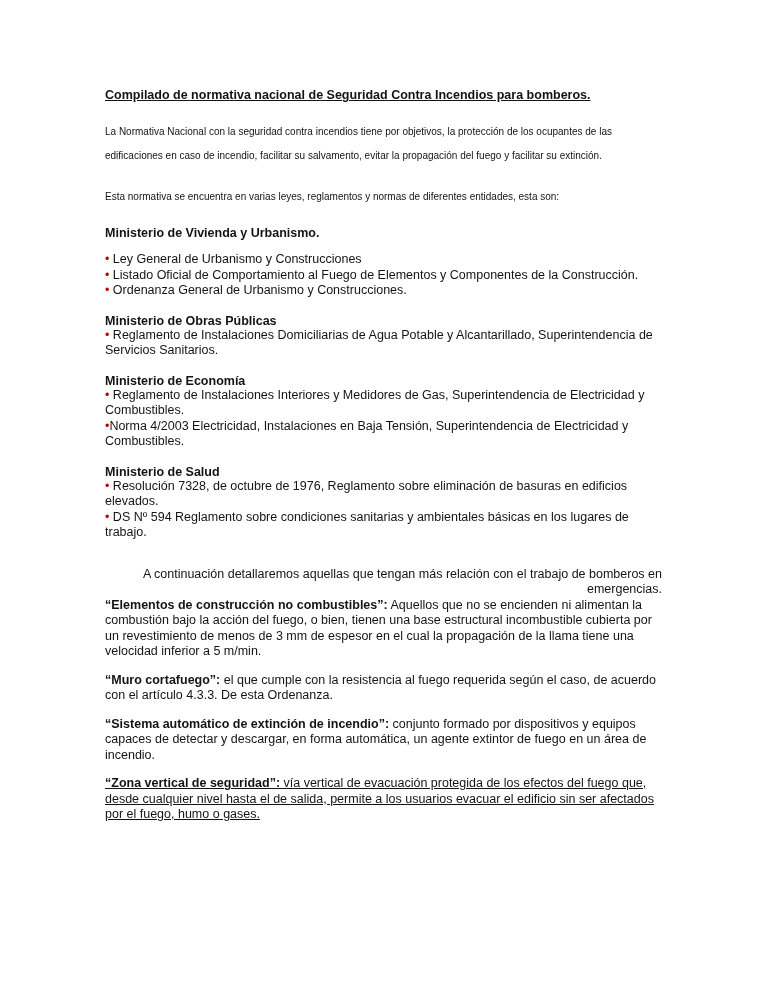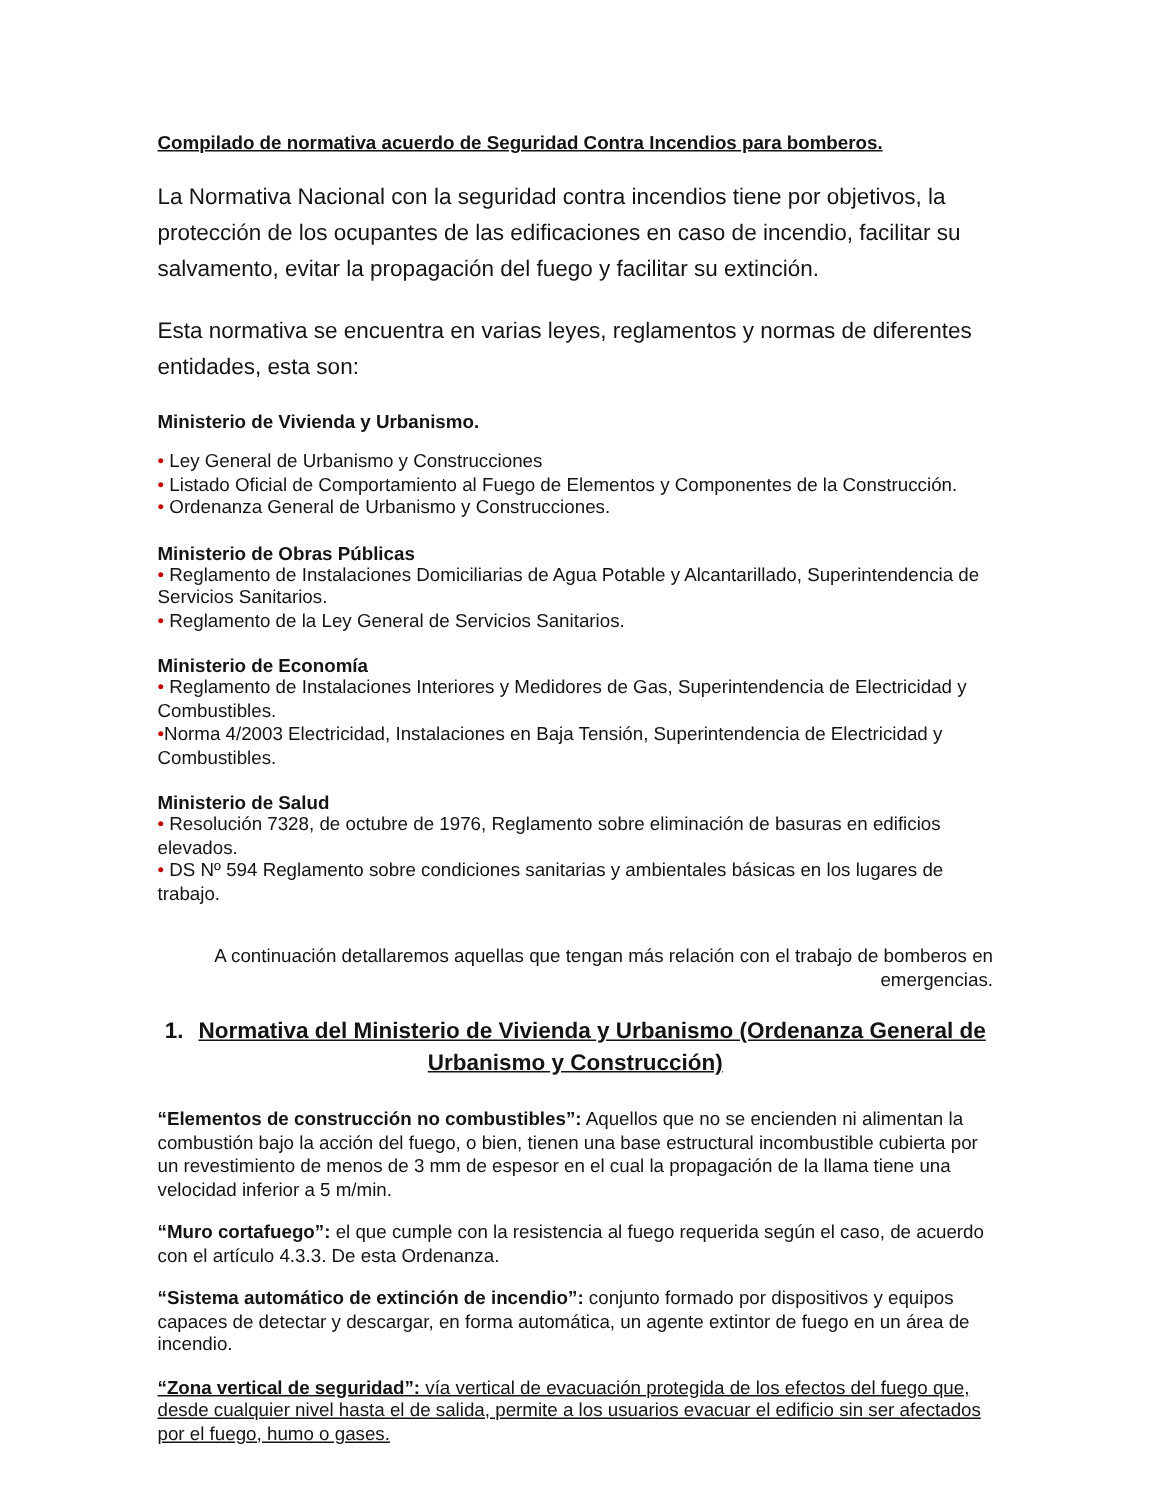--- a/index.html
+++ b/index.html
@@ -13,21 +13,21 @@
     color: #141414;
   }
   p { margin: 0; }
   .doc-title {
     font-size: 12.5px;
     font-weight: bold;
     text-decoration: underline;
     margin-bottom: 18px;
   }
   .intro {
-    font-size: 15px;
+    font-size: 10px;
     line-height: 24px;
     margin-bottom: 17px;
   }
   .ministry + .ministry { margin-top: 15px; }
   .ministry-heading {
     font-size: 12.5px;
     font-weight: bold;
   }
   .ministry.first .ministry-heading { margin-bottom: 12px; }
   .li {
@@ -60,55 +60,51 @@
     line-height: 15.5px;
     margin-bottom: 13px;
   }
   .def.tight { margin-bottom: 0; text-decoration: underline; }
 </style>
 </head>
 <body>
 
 <div class="page">
 
-  <p class="doc-title">Compilado de normativa acuerdo de Seguridad Contra Incendios para bomberos.</p>
+  <p class="doc-title">Compilado de normativa nacional de Seguridad Contra Incendios para bomberos.</p>
 
   <p class="intro">La Normativa Nacional con la seguridad contra incendios tiene por objetivos, la protección de los ocupantes de las edificaciones en caso de incendio, facilitar su salvamento, evitar la propagación del fuego y facilitar su extinción.</p>
   <p class="intro">Esta normativa se encuentra en varias leyes, reglamentos y normas de diferentes entidades, esta son:</p>
 
   <div class="ministry first">
     <p class="ministry-heading">Ministerio de Vivienda y Urbanismo.</p>
     <p class="li"><span class="bullet" style="color:#C00000">•</span><span> Ley General de Urbanismo y Construcciones</span></p>
     <p class="li"><span class="bullet" style="color:#C00000">•</span><span> Listado Oficial de Comportamiento al Fuego de Elementos y Componentes de la Construcción.</span></p>
     <p class="li"><span class="bullet" style="color:#C00000">•</span><span> Ordenanza General de Urbanismo y Construcciones.</span></p>
   </div>
 
   <div class="ministry">
     <p class="ministry-heading">Ministerio de Obras Públicas</p>
     <p class="li"><span class="bullet" style="color:#C00000">•</span><span> Reglamento de Instalaciones Domiciliarias de Agua Potable y Alcantarillado, Superintendencia de Servicios Sanitarios.</span></p>
-    <p class="li"><span class="bullet" style="color:#C00000">•</span><span> Reglamento de la Ley General de Servicios Sanitarios.</span></p>
   </div>
 
   <div class="ministry">
     <p class="ministry-heading">Ministerio de Economía</p>
     <p class="li"><span class="bullet" style="color:#C00000">•</span><span> Reglamento de Instalaciones Interiores y Medidores de Gas, Superintendencia de Electricidad y Combustibles.</span></p>
     <p class="li"><span class="bullet" style="color:#C00000">•</span><span>Norma 4/2003 Electricidad, Instalaciones en Baja Tensión, Superintendencia de Electricidad y Combustibles.</span></p>
   </div>
 
   <div class="ministry">
     <p class="ministry-heading">Ministerio de Salud</p>
     <p class="li"><span class="bullet" style="color:#C00000">•</span><span> Resolución 7328, de octubre de 1976, Reglamento sobre eliminación de basuras en edificios elevados.</span></p>
     <p class="li"><span class="bullet" style="color:#C00000">•</span><span> DS Nº 594 Reglamento sobre condiciones sanitarias y ambientales básicas en los lugares de trabajo.</span></p>
   </div>
 
   <p class="transition">A continuación detallaremos aquellas que tengan más relación con el trabajo de bomberos  en emergencias.</p>
 
-  <div class="main-heading">
-    <span class="mh-num">1.</span><span class="mh-text">Normativa del Ministerio de Vivienda y Urbanismo (Ordenanza General de Urbanismo y Construcción)</span>
-  </div>
 
 
   <p class="def"><strong>“Elementos de construcción no combustibles”:</strong><span> Aquellos que no se encienden ni alimentan la combustión bajo la acción del fuego, o bien, tienen una base estructural incombustible cubierta por un revestimiento de menos de 3 mm de espesor en el cual la propagación de la llama tiene una velocidad inferior a 5 m/min.</span></p>
 
   <p class="def"><strong>“Muro cortafuego”:</strong><span> el que cumple con la resistencia al fuego requerida según el caso, de acuerdo con el artículo 4.3.3. De esta Ordenanza.</span></p>
 
   <p class="def"><strong>“Sistema automático de extinción de incendio”:</strong><span> conjunto formado por dispositivos y equipos capaces de detectar y descargar, en forma automática, un agente extintor de fuego en un área de incendio.</span></p>
 
   <p class="def tight"><strong>“Zona vertical de seguridad”:</strong><span> vía vertical de evacuación protegida de los efectos del fuego que, desde cualquier nivel hasta el de salida, permite a los usuarios evacuar el edificio sin ser afectados por el fuego, humo o gases.</span></p>
 

